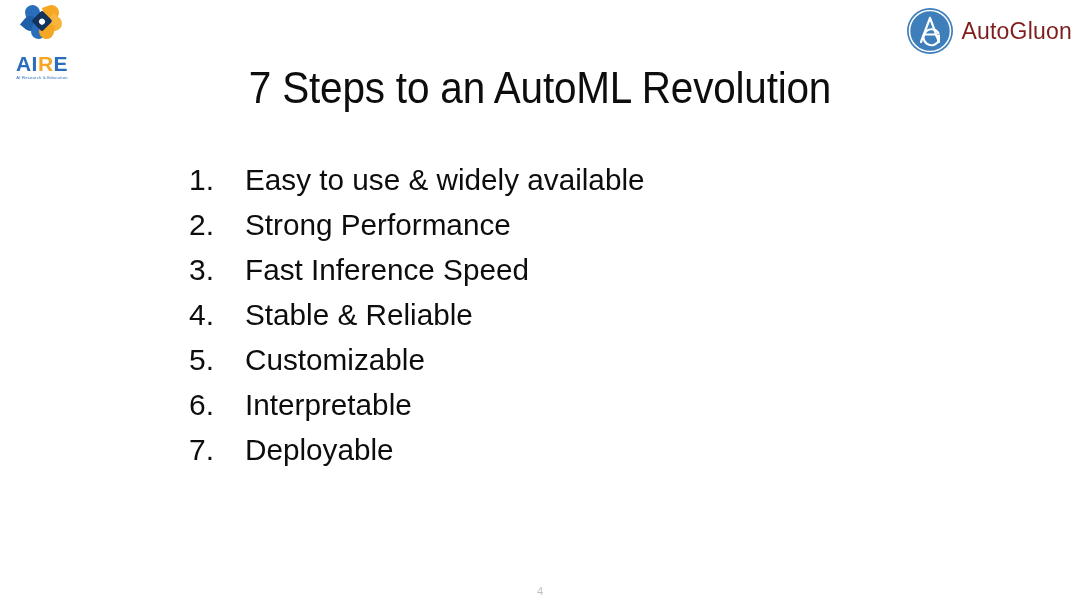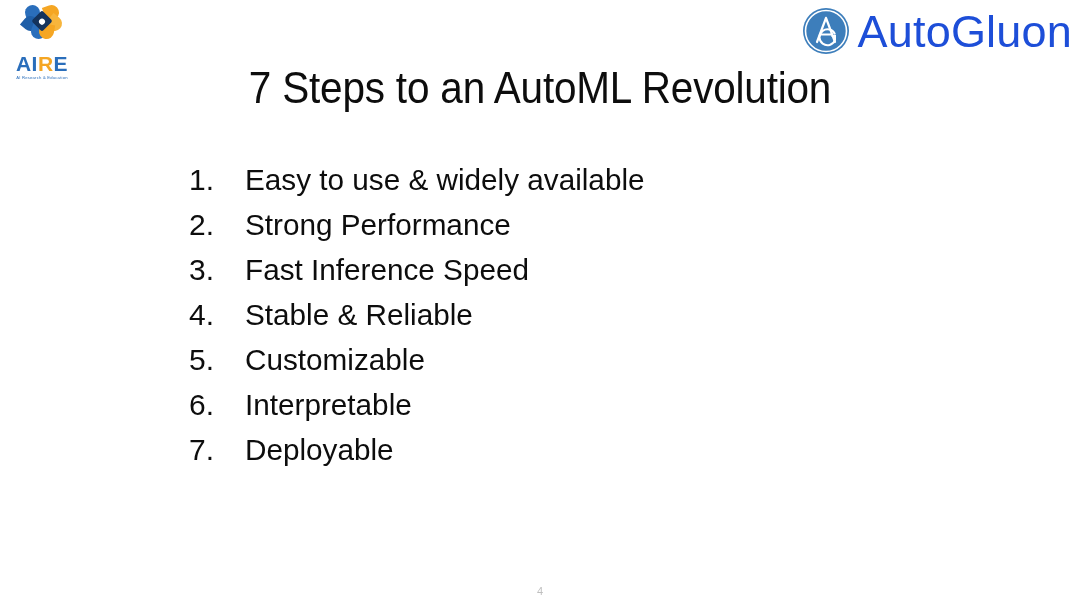--- a/index.html
+++ b/index.html
@@ -101,22 +101,22 @@
     display: flex;
     align-items: center;
     gap: 8px;
   }
   .ag-mark {
     width: 48px;
     height: 48px;
     flex: 0 0 auto;
   }
   .ag-word {
-    font-size: 45px;
-    color: #1d4ed8;
+    font-size: 23px;
+    color: #7f1d1d;
     font-weight: normal;
     letter-spacing: 0.2px;
     line-height: 1;
   }
 
   
   .slide-title {
     position: absolute;
     left: 0;
     right: 0;

